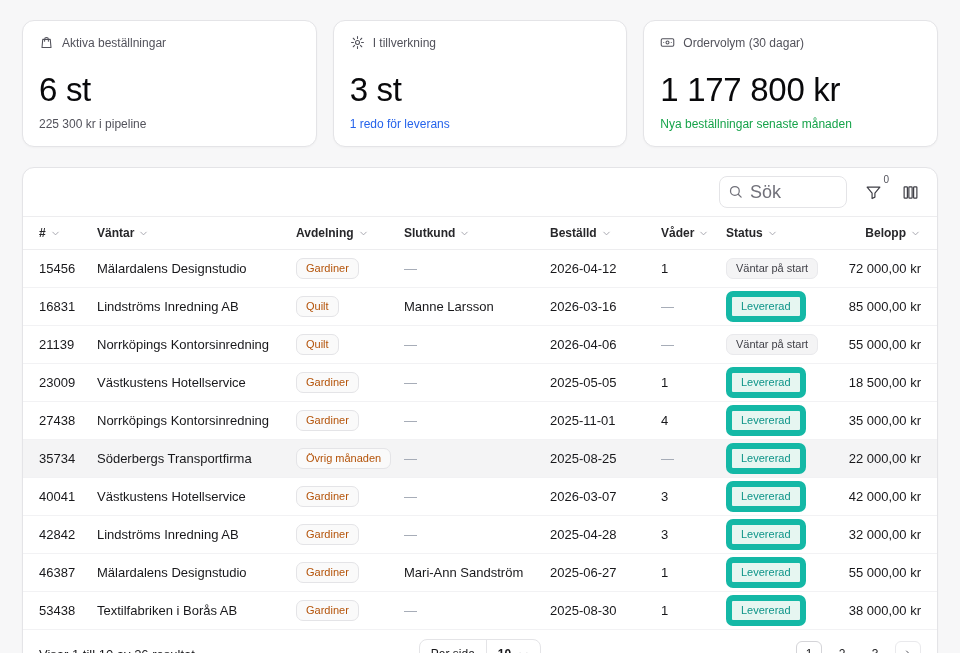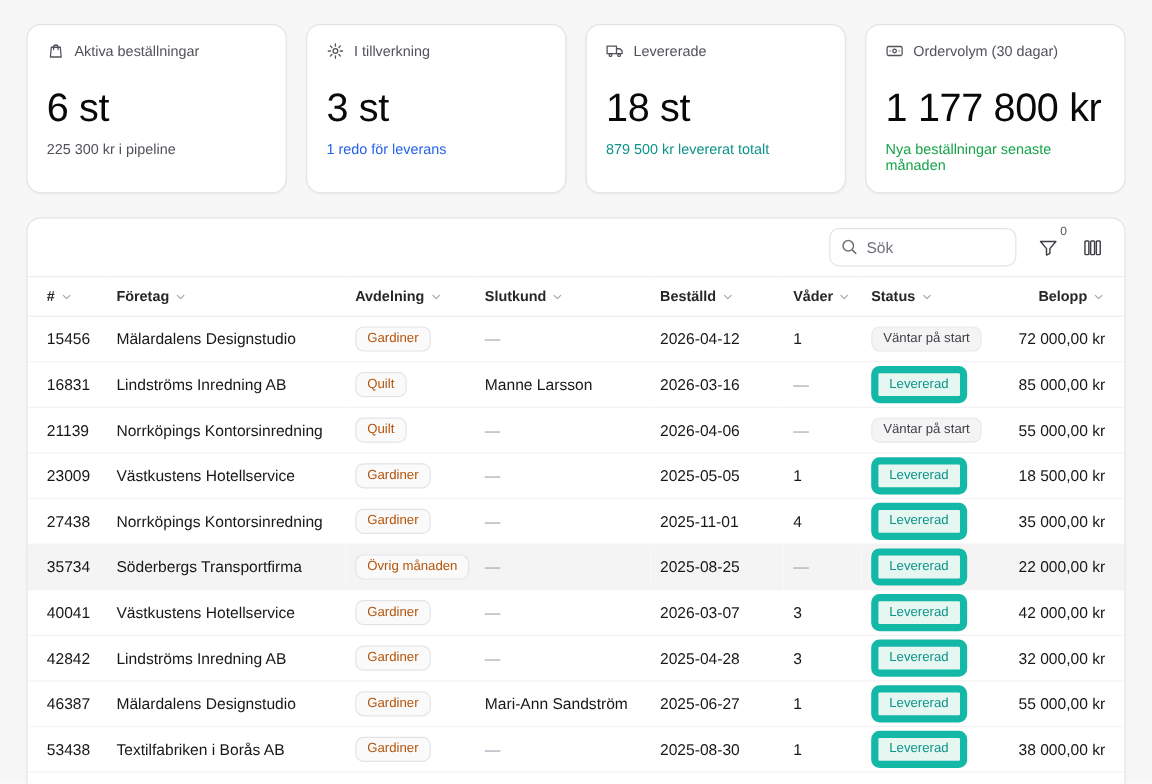--- a/index.html
+++ b/index.html
@@ -12,21 +12,21 @@
   .card{flex:1;background:#fff;border:1px solid #e4e4e7;border-radius:12px;padding:14px 16px 15px;box-shadow:0 1px 2px rgba(0,0,0,.03);}
   .card-head{display:flex;align-items:flex-end;gap:8px;font-size:12px;color:#52525b;}
   .card-head svg{width:15px;height:15px;stroke:#52525b;fill:none;stroke-width:1.7;stroke-linecap:round;stroke-linejoin:round;flex:none;}
   .card-value{font-size:33px;font-weight:400;color:#09090b;margin-top:21px;letter-spacing:-.3px;}
   .card-sub{font-size:12px;margin-top:8px;color:#52525b;}
 
   
   .panel{background:#fff;border:1px solid #e4e4e7;border-radius:12px;box-shadow:0 1px 2px rgba(0,0,0,.03);overflow:hidden;}
   .toolbar{display:flex;justify-content:flex-end;align-items:center;gap:16px;padding:8px 16px;}
   .search{position:relative;}
-  .search input{width:156px;height:32px;border:1px solid #e4e4e7;border-radius:8px;padding:0 10px 0 30px;font-size:13px;font-family:inherit;color:#18181b;outline:none;background:#fff;}
+  .search input{width:128px;height:32px;border:1px solid #e4e4e7;border-radius:8px;padding:0 10px 0 30px;font-size:18px;font-family:inherit;color:#18181b;outline:none;background:#fff;}
   .search input::placeholder{color:#71717a;}
   .search > svg{position:absolute;left:9px;top:8px;width:15px;height:15px;stroke:#71717a;fill:none;stroke-width:2;stroke-linecap:round;}
   .icon-btn{position:relative;background:none;border:none;padding:2px;cursor:pointer;display:flex;color:#3f3f46;}
   .icon-btn svg{width:17px;height:17px;stroke:#3f3f46;fill:none;stroke-width:1.7;stroke-linecap:round;stroke-linejoin:round;}
   .filter-count{position:absolute;top:-8px;right:-5px;font-size:10px;color:#52525b;}
 
   
   table{width:100%;border-collapse:collapse;table-layout:fixed;}
   thead th{font-size:12px;font-weight:700;color:#27272a;text-align:left;padding:9px 8px;border-top:1px solid #ededef;border-bottom:1px solid #ededef;white-space:nowrap;}
   .th-inner{display:inline-flex;align-items:center;gap:4px;cursor:pointer;}
@@ -80,33 +80,20 @@
             <path d="M12 2.5v3M12 18.5v3M2.5 12h3M18.5 12h3M5.2 5.2l2.1 2.1M16.7 16.7l2.1 2.1M18.8 5.2l-2.1 2.1M7.3 16.7l-2.1 2.1"></path>
           </svg>
         <span>I tillverkning</span>
       </div>
       <div class="card-value">3 st</div>
       <div class="card-sub" style="color: rgb(37, 99, 235);">1 redo för leverans</div>
     </div>
     <div class="card">
       <div class="card-head">
         <svg viewBox="0 0 24 24">
-            <path d="M1.5 5.5H14v10H1.5z"></path>
-            <path d="M14 9h4.5l3 3v3.5H14"></path>
-            <circle cx="6" cy="17.5" r="1.8"></circle>
-            <circle cx="17.5" cy="17.5" r="1.8"></circle>
-          </svg>
-        <span>Levererade</span>
-      </div>
-      <div class="card-value">18 st</div>
-      <div class="card-sub" style="color: rgb(13, 148, 136);">879 500 kr levererat totalt</div>
-    </div>
-    <div class="card">
-      <div class="card-head">
-        <svg viewBox="0 0 24 24">
             <rect x="2" y="6" width="20" height="12" rx="2"></rect>
             <circle cx="12" cy="12" r="2.4"></circle>
             <path d="M6 12h.01M18 12h.01"></path>
           </svg>
         <span>Ordervolym (30 dagar)</span>
       </div>
       <div class="card-value">1 177 800 kr</div>
       <div class="card-sub" style="color: rgb(22, 163, 74);">Nya beställningar senaste månaden</div>
     </div>
   </div>
@@ -149,21 +136,21 @@
       </colgroup>
       <thead>
           <tr id="thead-row">
             <th class="first"><span class="th-inner">
                 <span>#</span>
                 <svg viewBox="0 0 24 24">
                   <path d="M6 9l6 6 6-6"></path>
                 </svg>
               </span></th>
             <th><span class="th-inner">
-                <span>Företag</span>
+                <span>Väntar</span>
                 <svg viewBox="0 0 24 24">
                   <path d="M6 9l6 6 6-6"></path>
                 </svg>
               </span></th>
             <th><span class="th-inner">
                 <span>Avdelning</span>
                 <svg viewBox="0 0 24 24">
                   <path d="M6 9l6 6 6-6"></path>
                 </svg>
               </span></th>

